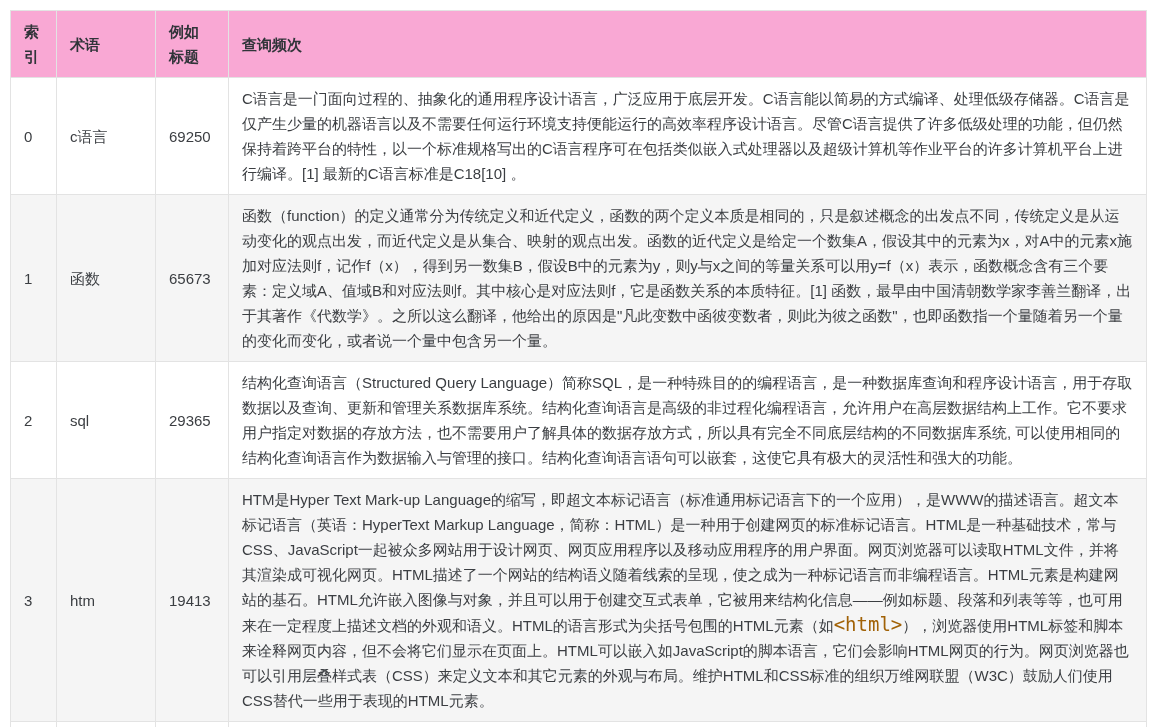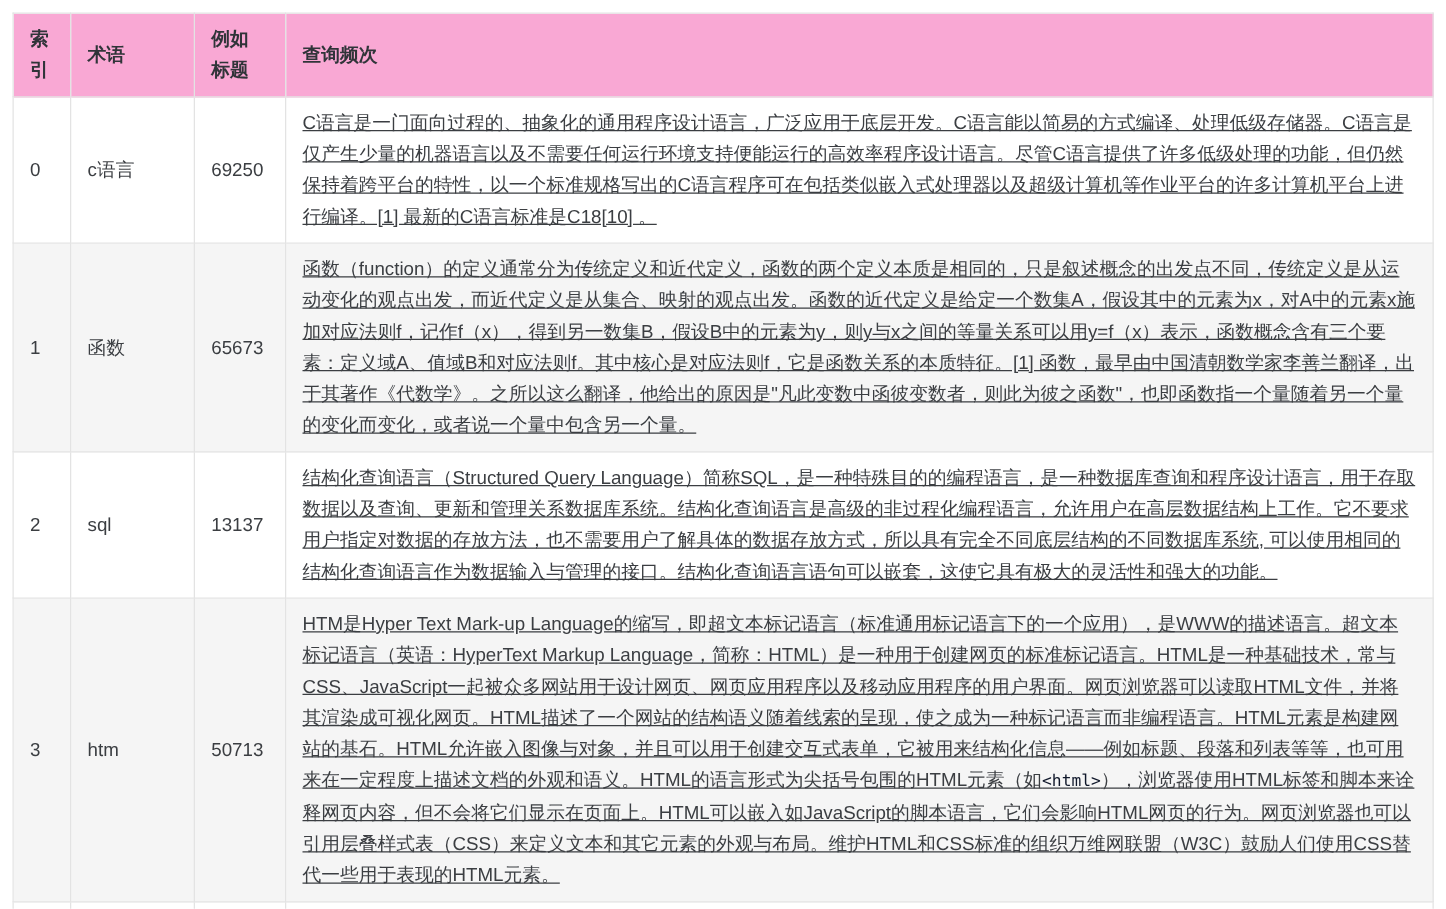--- a/index.html
+++ b/index.html
@@ -45,29 +45,28 @@
     vertical-align: middle;
   }
   thead th.col-freq {
     padding-right: 20px; 
   }
   tbody tr:nth-child(even) {
     background: #f5f5f5;
   }
   td.c-desc {
     vertical-align: middle;
-    text-decoration: underline;
   }
   td.c-idx, td.c-term, td.c-freq {
     vertical-align: middle;
   }
   code.inline-code {
     font-family: "DejaVu Sans Mono", "Liberation Mono", monospace;
-    font-size: 13px;
-    color: #0f172a;
+    font-size: 19px;
+    color: #a16207;
   }
   tr.partial-row td {
     height: 30px;
   }
 </style>
 </head>
 <body>
 
 <div class="page">
   <table class="terms">
@@ -94,27 +93,27 @@
       </tr>
       <tr>
         <td class="c-idx">1</td>
         <td class="c-term">函数</td>
         <td class="c-freq">65673</td>
         <td class="c-desc">函数（function）的定义通常分为传统定义和近代定义，函数的两个定义本质是相同的，只是叙述概念的出发点不同，传统定义是从运动变化的观点出发，而近代定义是从集合、映射的观点出发。函数的近代定义是给定一个数集A，假设其中的元素为x，对A中的元素x施加对应法则f，记作f（x），得到另一数集B，假设B中的元素为y，则y与x之间的等量关系可以用y=f（x）表示，函数概念含有三个要素：定义域A、值域B和对应法则f。其中核心是对应法则f，它是函数关系的本质特征。[1] 函数，最早由中国清朝数学家李善兰翻译，出于其著作《代数学》。之所以这么翻译，他给出的原因是"凡此变数中函彼变数者，则此为彼之函数"，也即函数指一个量随着另一个量的变化而变化，或者说一个量中包含另一个量。</td>
       </tr>
       <tr>
         <td class="c-idx">2</td>
         <td class="c-term">sql</td>
-        <td class="c-freq">13137</td>
+        <td class="c-freq">29365</td>
         <td class="c-desc">结构化查询语言（Structured Query Language）简称SQL，是一种特殊目的的编程语言，是一种数据库查询和程序设计语言，用于存取数据以及查询、更新和管理关系数据库系统。结构化查询语言是高级的非过程化编程语言，允许用户在高层数据结构上工作。它不要求用户指定对数据的存放方法，也不需要用户了解具体的数据存放方式，所以具有完全不同底层结构的不同数据库系统, 可以使用相同的结构化查询语言作为数据输入与管理的接口。结构化查询语言语句可以嵌套，这使它具有极大的灵活性和强大的功能。</td>
       </tr>
       <tr>
         <td class="c-idx">3</td>
         <td class="c-term">htm</td>
-        <td class="c-freq">50713</td>
+        <td class="c-freq">19413</td>
         <td class="c-desc"><span>HTM是Hyper Text Mark-up Language的缩写，即超文本标记语言（标准通用标记语言下的一个应用），是WWW的描述语言。超文本标记语言（英语：HyperText Markup Language，简称：HTML）是一种用于创建网页的标准标记语言。HTML是一种基础技术，常与CSS、JavaScript一起被众多网站用于设计网页、网页应用程序以及移动应用程序的用户界面。网页浏览器可以读取HTML文件，并将其渲染成可视化网页。HTML描述了一个网站的结构语义随着线索的呈现，使之成为一种标记语言而非编程语言。HTML元素是构建网站的基石。HTML允许嵌入图像与对象，并且可以用于创建交互式表单，它被用来结构化信息——例如标题、段落和列表等等，也可用来在一定程度上描述文档的外观和语义。HTML的语言形式为尖括号包围的HTML元素（如</span><code class="inline-code">&lt;html&gt;</code><span>），浏览器使用HTML标签和脚本来诠释网页内容，但不会将它们显示在页面上。HTML可以嵌入如JavaScript的脚本语言，它们会影响HTML网页的行为。网页浏览器也可以引用层叠样式表（CSS）来定义文本和其它元素的外观与布局。维护HTML和CSS标准的组织万维网联盟（W3C）鼓励人们使用CSS替代一些用于表现的HTML元素。</span></td>
       </tr>
       <tr class="partial-row">
         <td class="c-idx"></td>
         <td class="c-term"></td>
         <td class="c-freq"></td>
         <td class="c-desc"></td>
       </tr>
     </tbody>
   </table>

